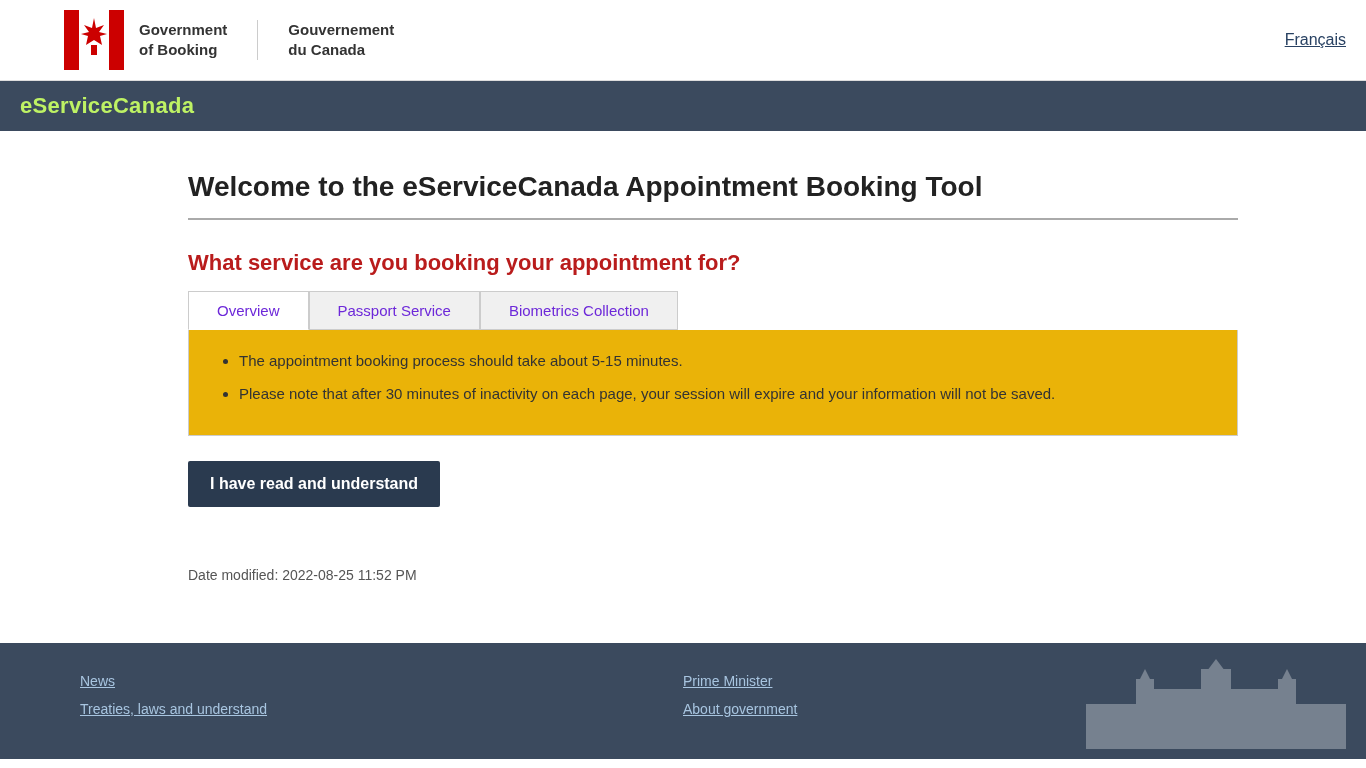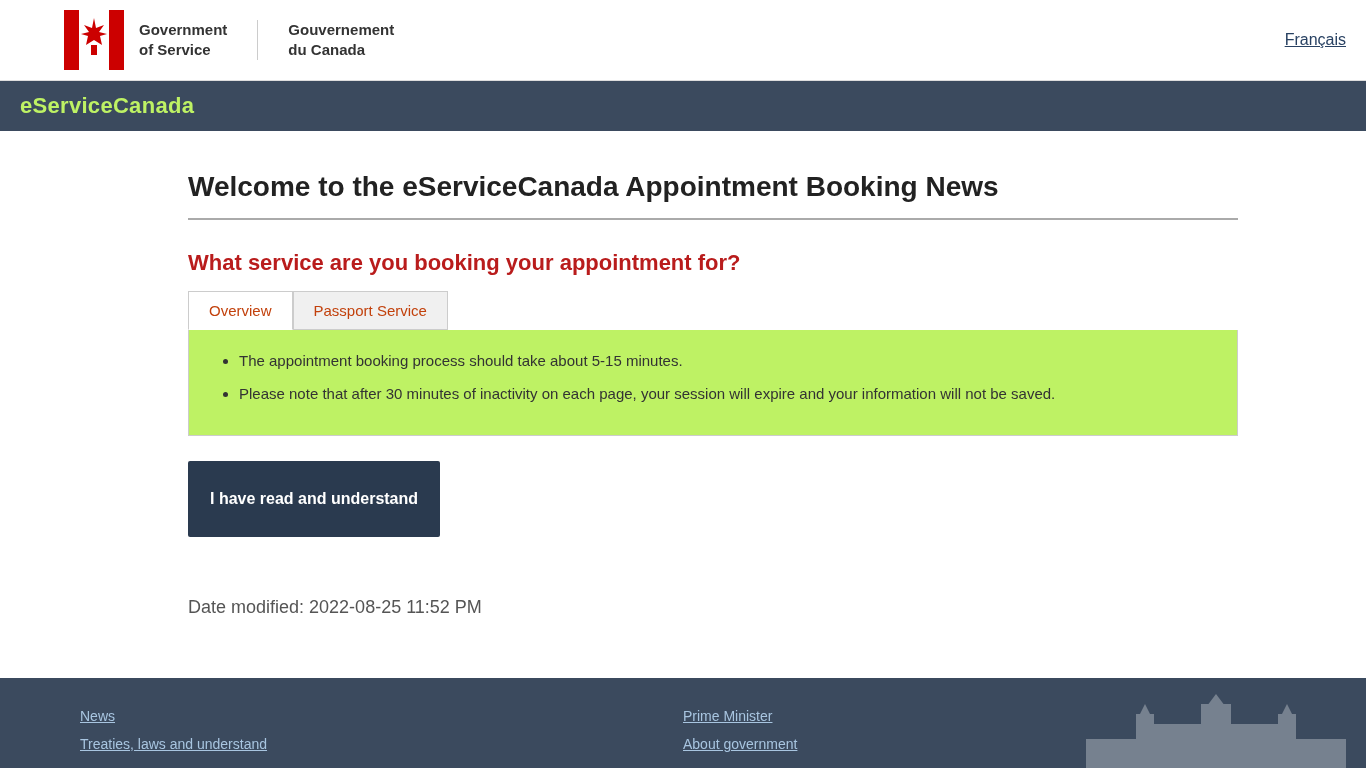--- a/index.html
+++ b/index.html
@@ -75,73 +75,73 @@
       margin-bottom: 15px;
     }
 
     
     .tabs {
       display: flex;
       gap: 0;
       margin-bottom: 0;
     }
     .tab {
-      padding: 10px 20px;
+      padding: 10px 28px;
       border: 1px solid #ccc;
       background: #fff;
       cursor: pointer;
       font-size: 15px;
-      color: #c2410c;
+      color: #6d28d9;
     }
     .tab.active {
       background: #fff;
       border-bottom: 1px solid #fff;
       font-weight: normal;
       z-index: 1;
       position: relative;
     }
     .tab:not(.active) {
       background: #f0f0f0;
     }
 
     
     .tab-content {
       border: 1px solid #ccc;
       border-top: none;
       padding: 20px 25px;
       margin-bottom: 25px;
-      background: #bef264;
+      background: #eab308;
     }
     .tab-content ul {
       list-style: disc;
       padding-left: 25px;
     }
     .tab-content ul li {
       margin-bottom: 10px;
       font-size: 15px;
       line-height: 1.5;
       color: #333;
     }
 
     
     .read-button {
       background: #2a3a4f;
       color: #fff;
       border: none;
-      padding: 29px 22px;
+      padding: 14px 22px;
       font-size: 16px;
       font-weight: bold;
       cursor: pointer;
       border-radius: 2px;
     }
 
     
     .date-modified {
       margin-top: 60px;
-      font-size: 18px;
+      font-size: 14px;
       color: #555;
     }
 
     
     .footer {
       background: #3b4a5e;
       padding: 30px 80px;
       color: #fff;
       margin-top: 20px;
       position: relative;
@@ -183,45 +183,46 @@
       <rect x="0" y="0" width="15" height="60" fill="#cc0000"></rect>
       <rect x="45" y="0" width="15" height="60" fill="#cc0000"></rect>
       <rect x="15" y="0" width="30" height="60" fill="#ffffff"></rect>
 
       <path d="M30 8 L32 18 L40 15 L35 22 L43 24 L36 26 L38 35 L30 30 L22 35 L24 26 L17 24 L25 22 L20 15 L28 18 Z" fill="#cc0000"></path>
       <rect x="27" y="35" width="6" height="10" fill="#cc0000"></rect>
     </svg>
     <div class="gov-text">
       <div class="gov-text-en">
         <span>Government</span><br>
-        <span>of Service</span>
+        <span>of Booking</span>
       </div>
       <div style="width:1px; background:#ccc; height:40px; align-self:center;"></div>
       <div class="gov-text-fr">
         <span>Gouvernement</span><br>
         <span>du Canada</span>
       </div>
     </div>
   </div>
   <a class="lang-link" href="#">Français</a>
 </div>
 
 <div class="nav-bar">
   <span class="nav-bar-title">eServiceCanada</span>
 </div>
 
 <div class="main-content">
-  <h1 class="page-title">Welcome to the eServiceCanada Appointment Booking News</h1>
+  <h1 class="page-title">Welcome to the eServiceCanada Appointment Booking Tool</h1>
 
   <h2 class="service-question">What service are you booking your appointment for?</h2>
 
   
   <div class="tabs">
     <div class="tab active">Overview</div>
     <div class="tab">Passport Service</div>
+    <div class="tab">Biometrics Collection</div>
   </div>
 
   
   <div class="tab-content">
     <ul>
       <li>The appointment booking process should take about 5-15 minutes.</li>
       <li>Please note that after 30 minutes of inactivity on each page, your session will expire and your information will not be saved.</li>
     </ul>
   </div>
 

